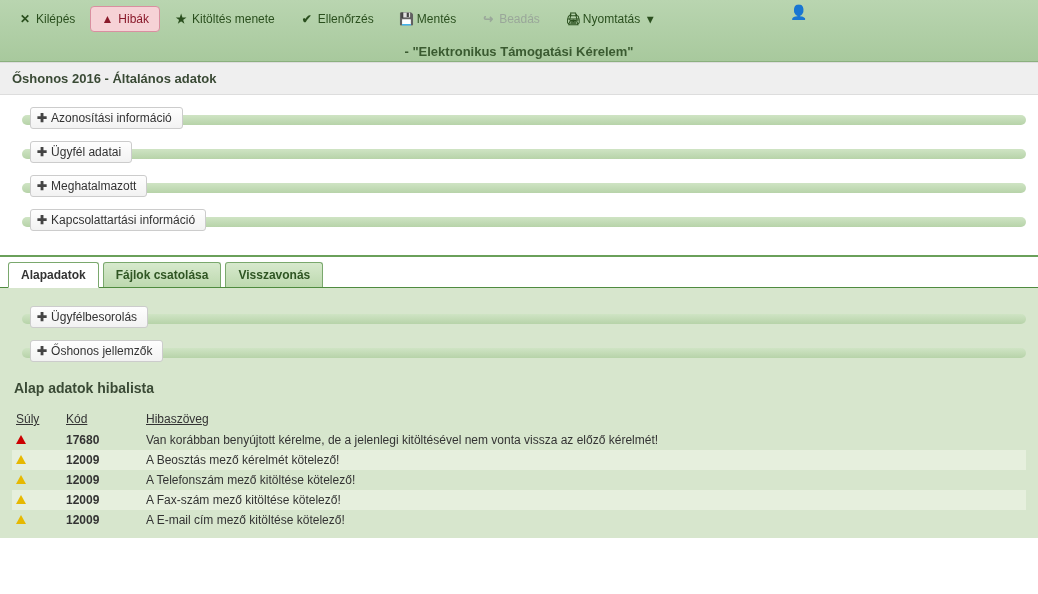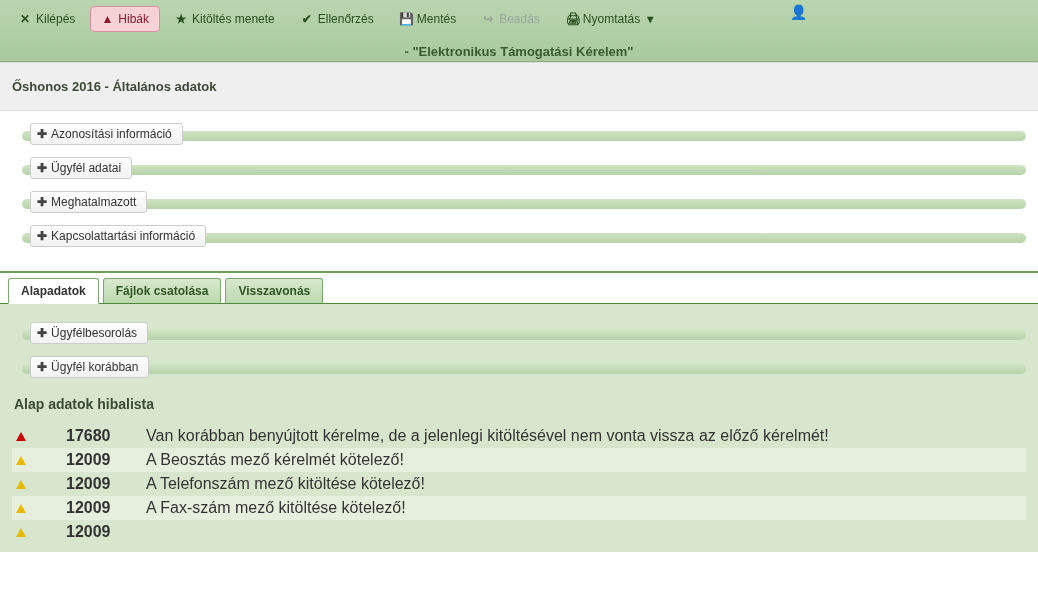--- a/index.html
+++ b/index.html
@@ -60,21 +60,21 @@
       text-align: center;
       font-weight: bold;
       color: #3a5a30;
       font-size: 13px;
       padding-top: 12px;
     }
     .page-header {
       background: #efefef;
       border-top: 1px solid #ddd;
       border-bottom: 1px solid #ddd;
-      padding: 16px 12px;
+      padding: 8px 12px;
       font-weight: bold;
       font-size: 13px;
       color: #3a4a35;
     }
     .accordion-zone {
       background: #fff;
       padding: 8px 12px 8px 12px;
     }
     .acc-row {
       position: relative;
@@ -153,21 +153,21 @@
       grid-template-columns: 50px 80px 1fr;
       padding: 4px 4px;
       font-size: 12px;
       text-decoration: underline;
       color: #333;
     }
     .err-row {
       display: grid;
       grid-template-columns: 50px 80px 1fr;
       padding: 3px 4px;
-      font-size: 16px;
+      font-size: 12px;
       color: #333;
       align-items: center;
     }
     .err-row.alt {
       background: #e6efdd;
     }
     .sev-icon {
       display: inline-block;
       width: 0; height: 0;
     }
@@ -265,26 +265,31 @@
     <div class="acc-band"></div>
     <div class="acc-chip">
       <span class="plus">✚</span>
       <span>Ügyfélbesorolás</span>
     </div>
   </div>
   <div class="acc-row">
     <div class="acc-band"></div>
     <div class="acc-chip">
       <span class="plus">✚</span>
-      <span>Ügyfél korábban</span>
+      <span>Őshonos jellemzők</span>
     </div>
   </div>
 
   <div class="errlist-title">Alap adatok hibalista</div>
 
+  <div class="err-header">
+    <div>Súly</div>
+    <div>Kód</div>
+    <div>Hibaszöveg</div>
+  </div>
 
   <div class="err-row">
     <div><span class="sev-icon sev-error"></span></div>
     <div class="code-b">17680</div>
     <div>Van korábban benyújtott kérelme, de a jelenlegi kitöltésével nem vonta vissza az előző kérelmét!</div>
   </div>
   <div class="err-row alt">
     <div><span class="sev-icon sev-warn"></span></div>
     <div class="code-b">12009</div>
     <div>A Beosztás mező kérelmét kötelező!</div>
@@ -295,15 +300,16 @@
     <div>A Telefonszám mező kitöltése kötelező!</div>
   </div>
   <div class="err-row alt">
     <div><span class="sev-icon sev-warn"></span></div>
     <div class="code-b">12009</div>
     <div>A Fax-szám mező kitöltése kötelező!</div>
   </div>
   <div class="err-row">
     <div><span class="sev-icon sev-warn"></span></div>
     <div class="code-b">12009</div>
+    <div>A E-mail cím mező kitöltése kötelező!</div>
   </div>
 
 </div>
 
 </body></html>

